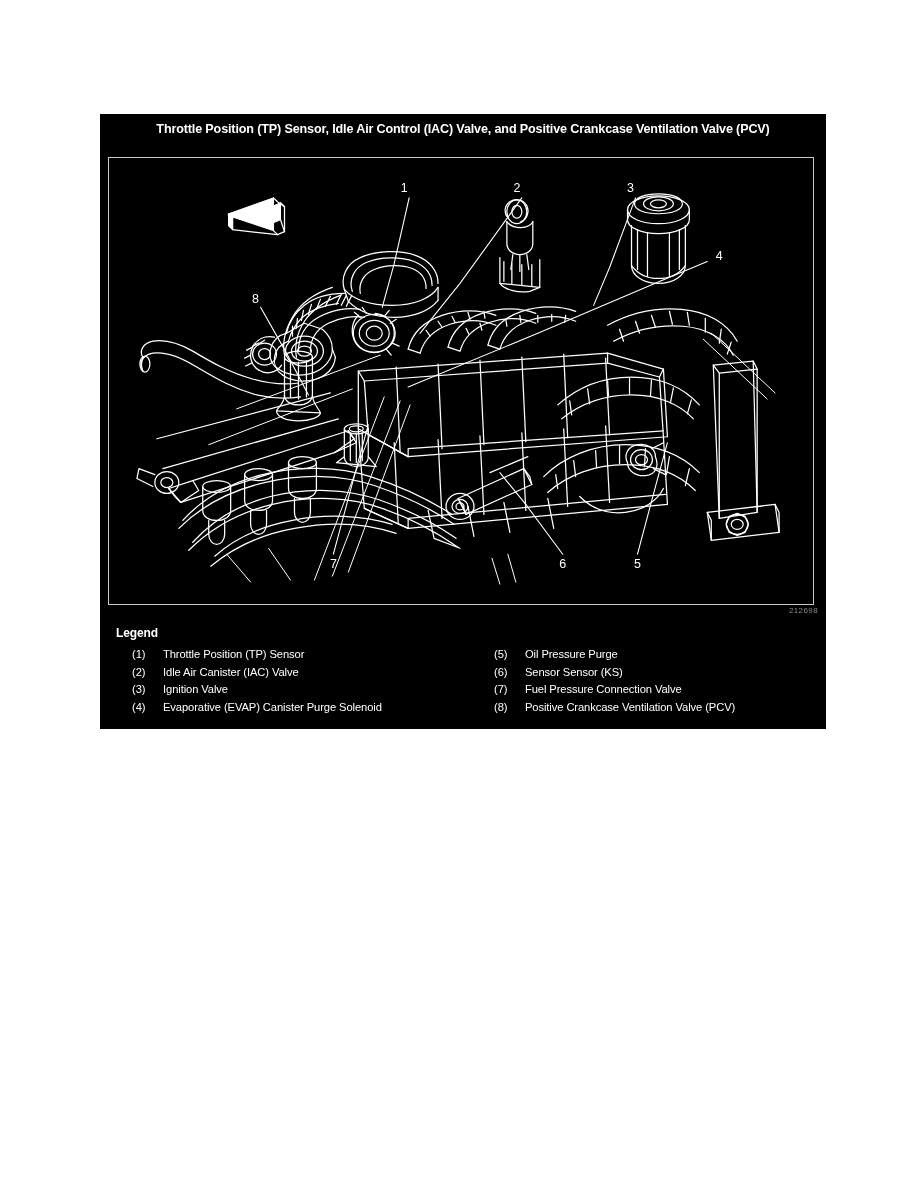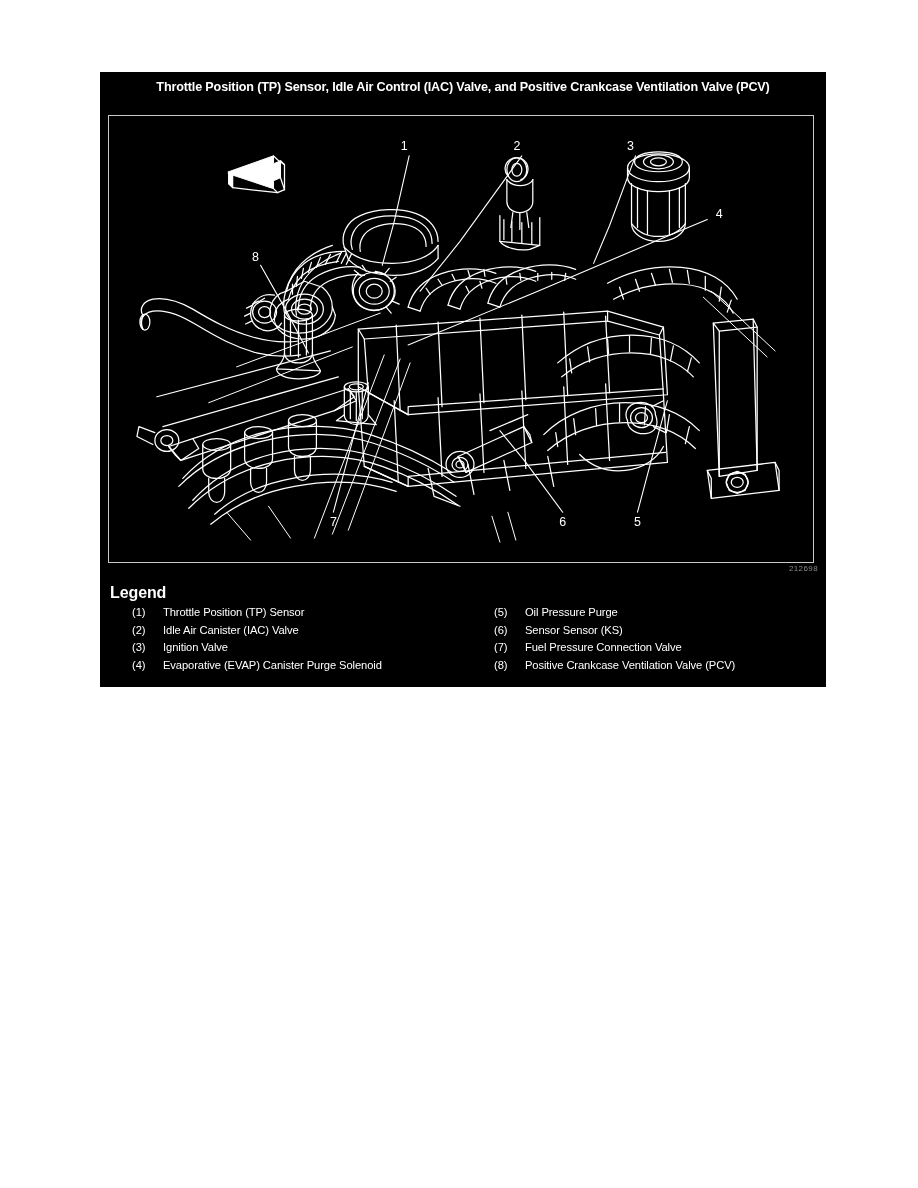--- a/index.html
+++ b/index.html
@@ -11,20 +11,21 @@
     font-family: "Liberation Sans", sans-serif;
     -webkit-font-smoothing: none;
   }
 
   #page {
     position: relative;
     width: 918px;
     height: 1024px;
     background: #ffffff;
     overflow: hidden;
+    margin-top: 42px;
   }
 
   
   #figure-panel {
     position: absolute;
     left: 100px;
     top: 72px;
     width: 726px;
     height: 615px;
     background: #000000;
@@ -80,23 +81,23 @@
   #legend {
     position: absolute;
     left: 0;
     top: 512px;
     width: 726px;
     color: #ffffff;
   }
 
   #legend-title {
     position: absolute;
-    left: 10px;
+    left: 16px;
     top: 0px;
-    font-size: 16px;
+    font-size: 12px;
     font-weight: bold;
     letter-spacing: -0.1px;
   }
 
   .legend-col {
     position: absolute;
     top: 22px;
   }
   #legend-col-left  { left: 32px;  width: 350px; }
   #legend-col-right { left: 394px; width: 330px; }

